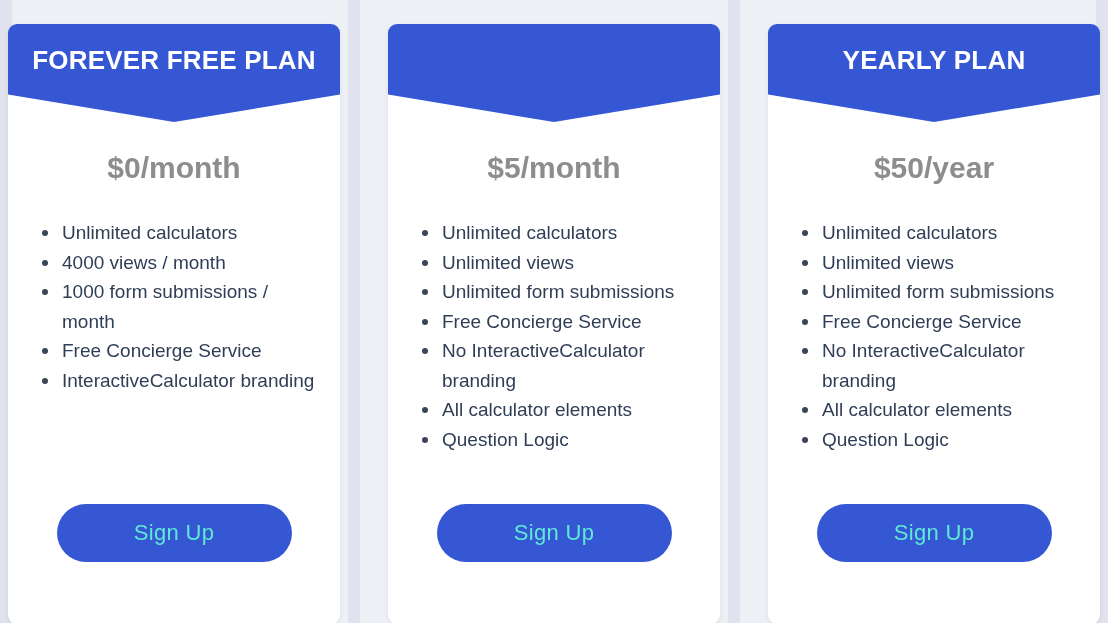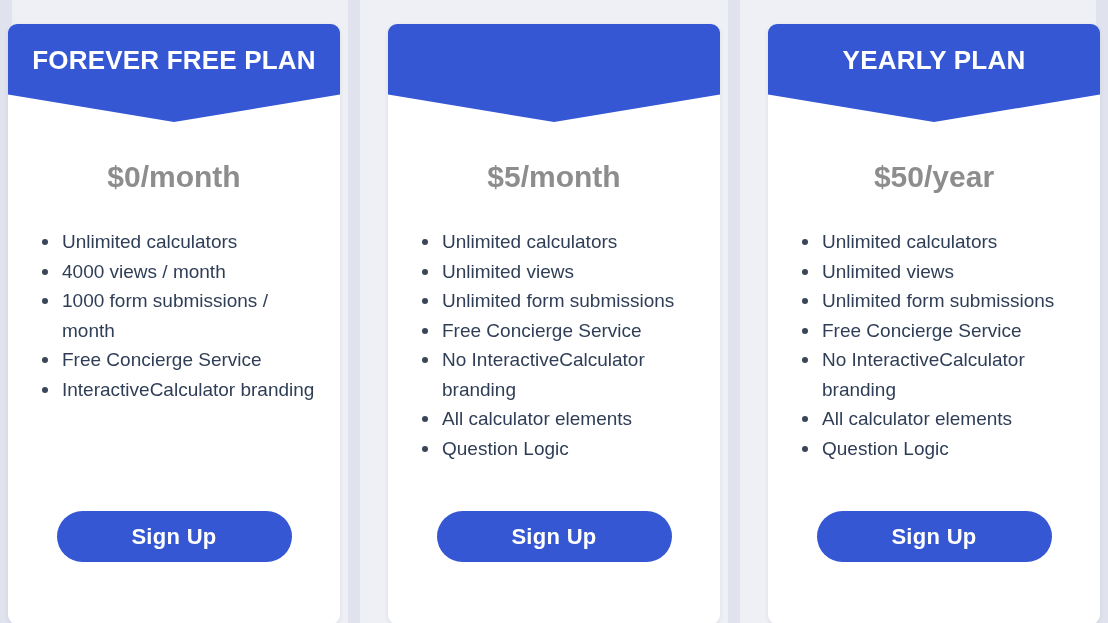--- a/index.html
+++ b/index.html
@@ -88,21 +88,21 @@
     letter-spacing: 0.2px;
     line-height: 32px;
   }
 
   
   .price {
     text-align: center;
     color: #8d8d8d;
     font-size: 30px;
     font-weight: bold;
-    margin-top: 37px;
+    margin-top: 28px;
     line-height: 36px;
   }
 
   
   .features {
     margin: 32px 0 0 0;
     padding: 0 24px 4px 54px;
     list-style: none;
     flex: 1 1 auto;
   }
@@ -127,28 +127,28 @@
 
   
   .cta-wrap {
     padding: 0 0 62px 0;
     display: flex;
     justify-content: center;
     flex: 0 0 auto;
   }
   .cta {
     width: 235px;
-    height: 51px;
+    height: 58px;
     border: none;
     border-radius: 29px;
     background: #3557d4;
-    color: #ffffff;
+    color: #5eead4;
     font-family: "Liberation Sans", "DejaVu Sans", sans-serif;
     font-size: 22px;
-    font-weight: bold;
+    font-weight: normal;
     letter-spacing: 0.3px;
     cursor: pointer;
     display: flex;
     align-items: center;
     justify-content: center;
   }
 </style>
 </head>
 <body>
 

